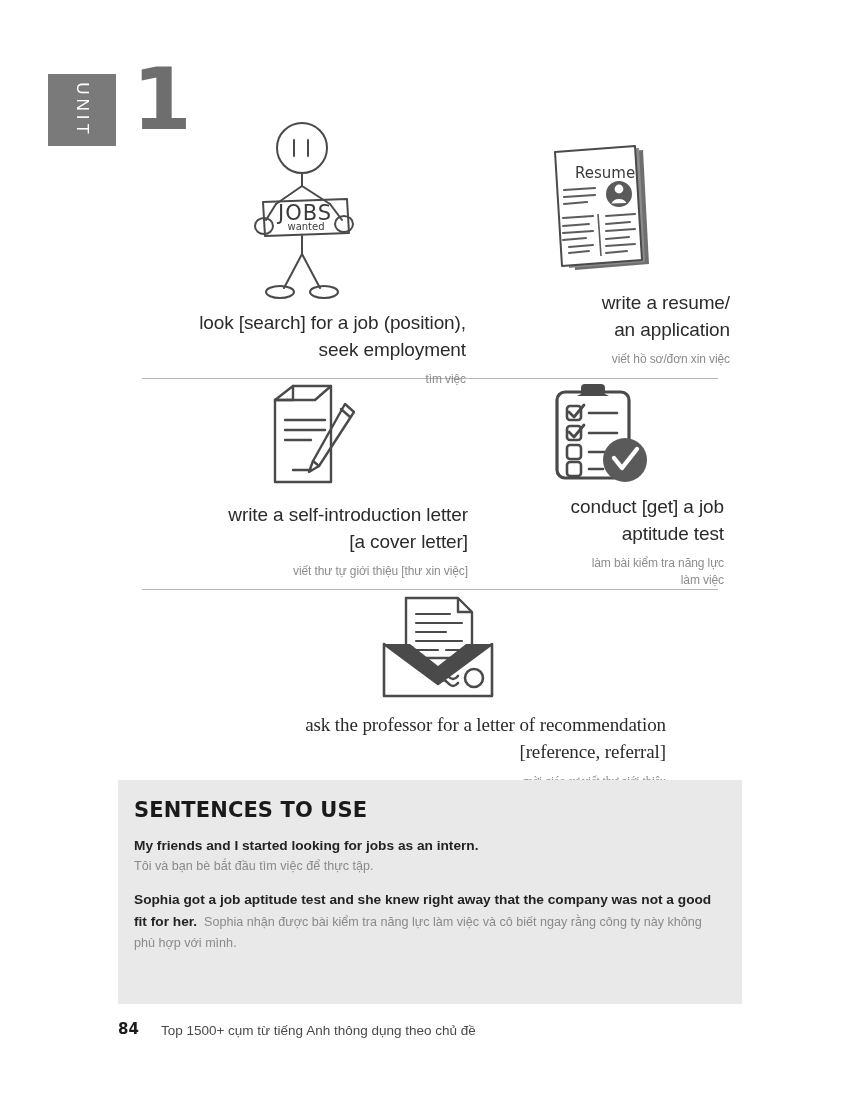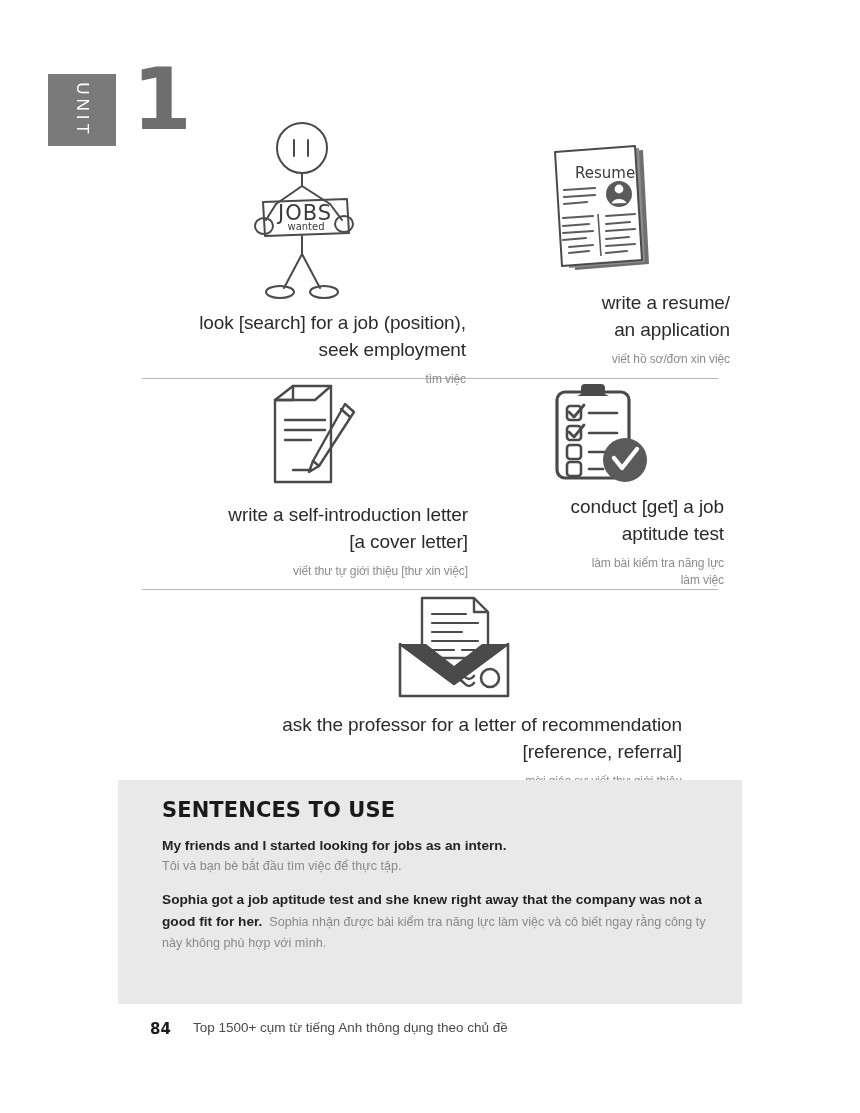--- a/index.html
+++ b/index.html
@@ -114,32 +114,32 @@
     color: #8c8c8c;
     margin-top: 7px;
     letter-spacing: -0.1px;
   }
 
   
   .cell-search { left: 28px;  top: 0;   width: 320px; }
   .cell-resume { left: 352px; top: 20px; width: 260px; }
   .cell-letter { left: 40px;  top: 0;   width: 310px; }
   .cell-test   { left: 356px; top: 0;   width: 250px; }
-  .cell-recom  { left: 104px;  top: 0;   width: 460px; }
+  .cell-recom  { left: 88px;  top: 0;   width: 460px; font-family: Liberation Serif, serif; }
 
   
   .sentences-box {
     position: absolute;
     left: 118px;
     top: 780px;
     width: 624px;
     height: 224px;
     background: #e9e9e9;
     box-sizing: border-box;
-    padding: 18px 26px 18px 44px;
+    padding: 18px 26px 18px 16px;
   }
   .sentences-title {
     font-family: "DejaVu Sans", sans-serif;
     font-size: 21px;
     font-weight: 700;
     color: #1a1a1a;
     letter-spacing: 0.1px;
     margin: 0 0 14px 0;
   }
   .sentence-group { margin-bottom: 13px; }
@@ -168,22 +168,21 @@
     font-weight: 400;
   }
 
   
   .footer {
     position: absolute;
     left: 118px;
     top: 1020px;
     width: 624px;
     display: flex;
-    align-items: flex-start;
-    margin-left: 32px;
+    align-items: flex-end;
   }
   .footer-page {
     font-size: 15px;
     font-weight: 700;
     color: #1c1c1c;
     margin-right: 22px;
     font-family: "DejaVu Sans", sans-serif;
   }
   .footer-text {
     font-size: 13.5px;

